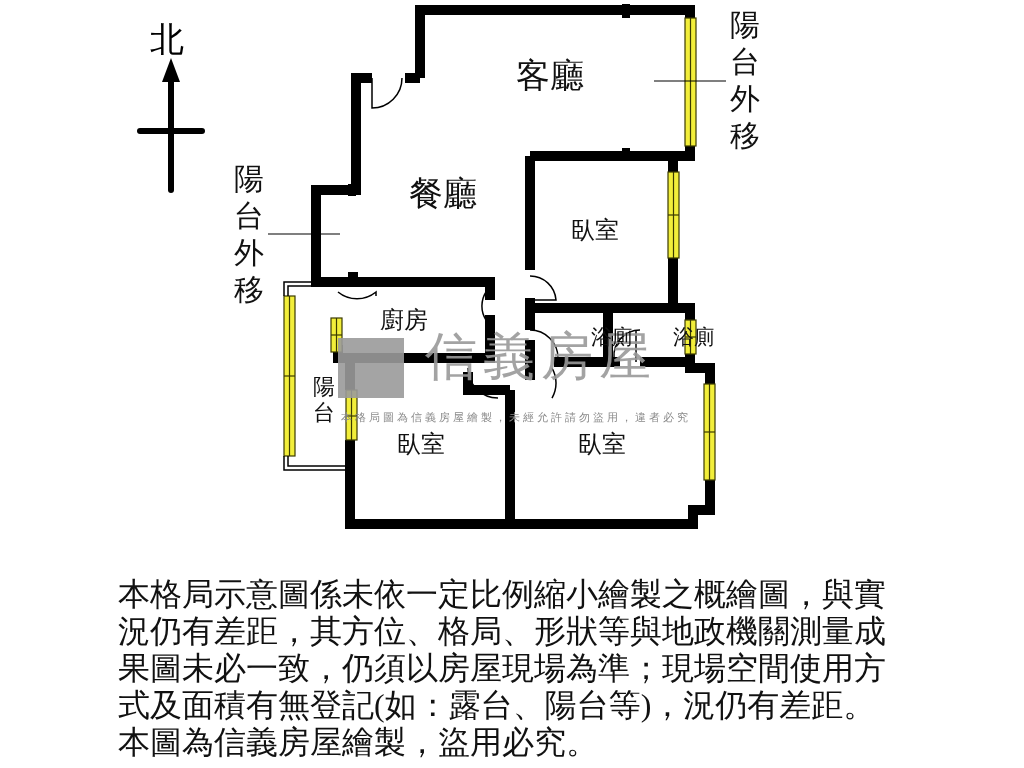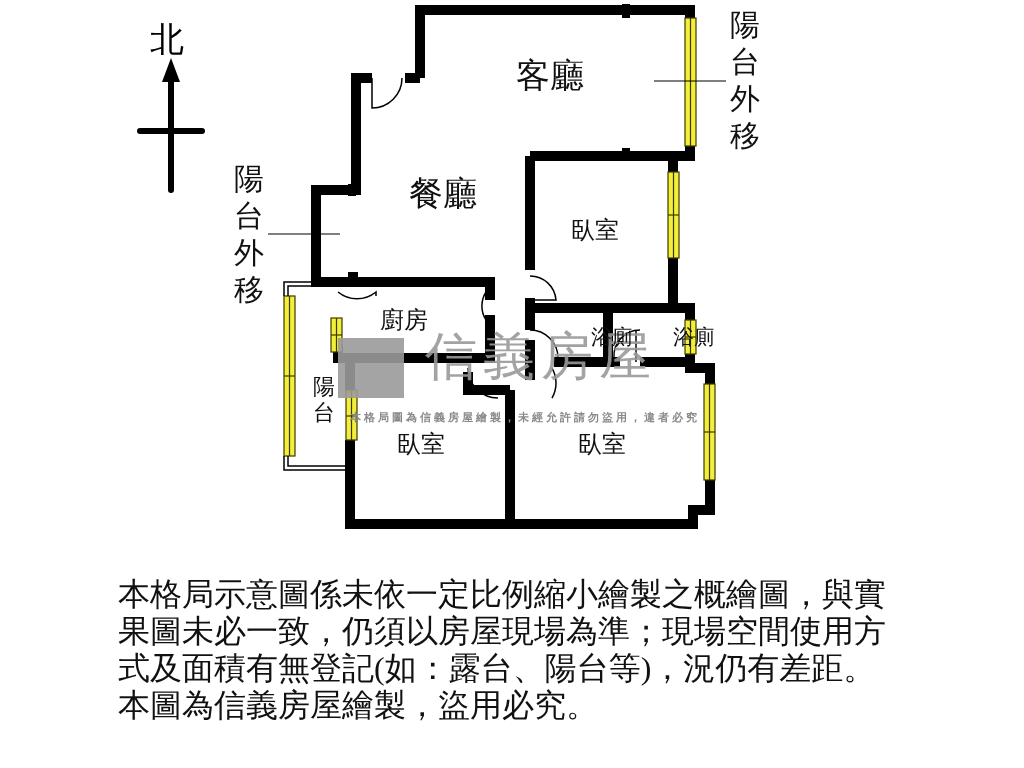--- a/index.html
+++ b/index.html
@@ -10,22 +10,22 @@
   .lbl-big { font-size:34px;text-align:right; }
   .lbl-med { font-size:24px; }
   .lbl-small { font-size:21px;margin-left:47px; }
   .vert { position:absolute; font-size:30px; line-height:37px; width:34px; text-align:center; color:#111;
           font-family:"DejaVu Serif","Liberation Serif",serif; }
   .vert-small { position:absolute; font-size:22px; line-height:26px; width:26px; text-align:center; color:#111;
           font-family:"DejaVu Serif","Liberation Serif",serif; }
   .north-label { position:absolute; left:150px; top:22px; font-size:34px; line-height:1; }
   .wm-big { position:absolute; left:425px; top:330px; font-size:52px; color:#9a9a9a; letter-spacing:6px; line-height:1;
             font-family:"DejaVu Sans","Liberation Sans",sans-serif; opacity:0.9; }
-  .wm-small { position:absolute; left:350px; top:412px; font-size:11px; color:#8a8a8a; letter-spacing:3px; line-height:1;
-              font-family:"DejaVu Sans","Liberation Sans",sans-serif;font-weight:bold; }
+  .wm-small { position:absolute; left:341px; top:412px; font-size:11px; color:#8a8a8a; letter-spacing:3px; line-height:1;
+              font-family:"DejaVu Sans","Liberation Sans",sans-serif; }
   .wm-logo { position:absolute; left:338px; top:338px; width:66px; height:60px; background:#9a9a9a; opacity:0.9; }
   .disclaimer { position:absolute; left:118px; top:576px; width:790px; font-size:32px; line-height:37px;
                 font-family:Liberation Serif, serif; color:#111; }
   .disclaimer div { white-space:nowrap; }
 </style>
 </head>
 <body>
 
 <svg class="plan" viewBox="0 0 1024 560" xmlns="http://www.w3.org/2000/svg">
 
@@ -142,16 +142,17 @@
   <div>外</div>
   <div>移</div>
 </div>
 <div class="vert-small" style="left:311px; top:374px;">
   <div>陽</div>
   <div>台</div>
 </div>
 
 <div class="disclaimer">
   <div>本格局示意圖係未依一定比例縮小繪製之概繪圖，與實</div>
+  <div>況仍有差距，其方位、格局、形狀等與地政機關測量成</div>
   <div>果圖未必一致，仍須以房屋現場為準；現場空間使用方</div>
   <div>式及面積有無登記(如：露台、陽台等)，況仍有差距。</div>
   <div>本圖為信義房屋繪製，盜用必究。</div>
 </div>
 
 </body></html>

